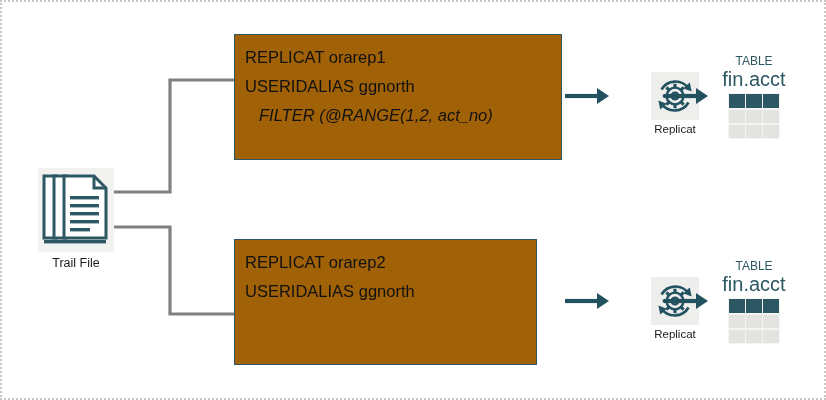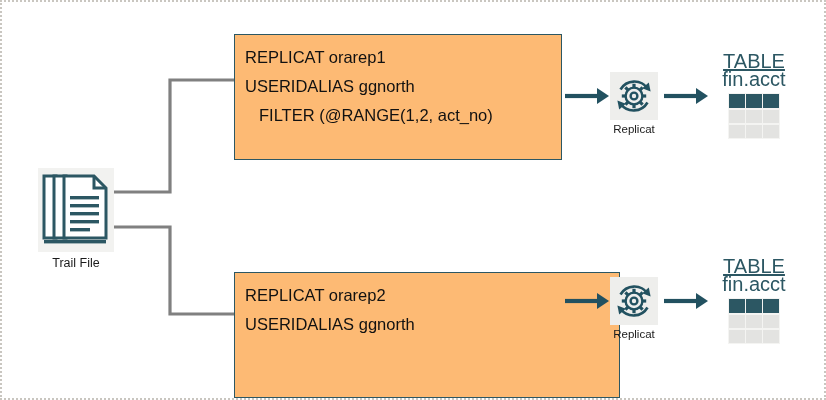--- a/index.html
+++ b/index.html
@@ -50,44 +50,45 @@
     position: absolute;
     left: 0; top: 0;
     width: 826px; height: 400px;
     pointer-events: none;
   }
 
   
   .param-box {
     position: absolute;
     border: 1.4px solid #2c5763;
-    background: #fdba74;
+    background: #a16207;
     box-sizing: border-box;
     padding: 8px 0 8px 10px;
   }
   #param-box-1 { left: 232px; top: 32px;  width: 328px; height: 126px; }
-  #param-box-2 { left: 232px; top: 237px; width: 386px; height: 126px; margin-top: 33px; }
+  #param-box-2 { left: 232px; top: 237px; width: 303px; height: 126px; }
   .param-line {
     font-size: 16.5px;
     line-height: 29px;
     color: #111111;
     white-space: nowrap;
     font-family: "Liberation Sans", sans-serif;
   }
-  .param-line.indent { padding-left: 14px; }
+  .param-line.indent { padding-left: 14px; font-style: italic; }
 
   
   .arrow-svg {
     position: absolute;
   }
 
   
   .replicat-node {
     position: absolute;
     width: 50px;
+    margin-left: 41px;
   }
   #replicat-1 { left: 608px; top: 70px; }
   #replicat-2 { left: 608px; top: 275px; }
   .replicat-node .rep-icon-box {
     width: 48px;
     height: 48px;
     background: #eeeeec;
     position: relative;
   }
   .replicat-node .rep-label {
@@ -102,25 +103,24 @@
 
   
   .table-node {
     position: absolute;
     width: 92px;
     text-align: center;
   }
   #table-node-1 { left: 706px; top: 50px; }
   #table-node-2 { left: 706px; top: 255px; }
   .table-node .tbl-title {
-    font-size: 20px;
+    font-size: 12px;
     color: #2c5763;
     line-height: 18px;
     white-space: nowrap;
-    text-decoration: underline;
   }
   .table-node .tbl-sub {
     font-size: 20px;
     color: #2c5763;
     line-height: 18px;
     white-space: nowrap;
   }
   .table-node .tbl-grid {
     margin: 5px auto 0 auto;
     width: 52px;

